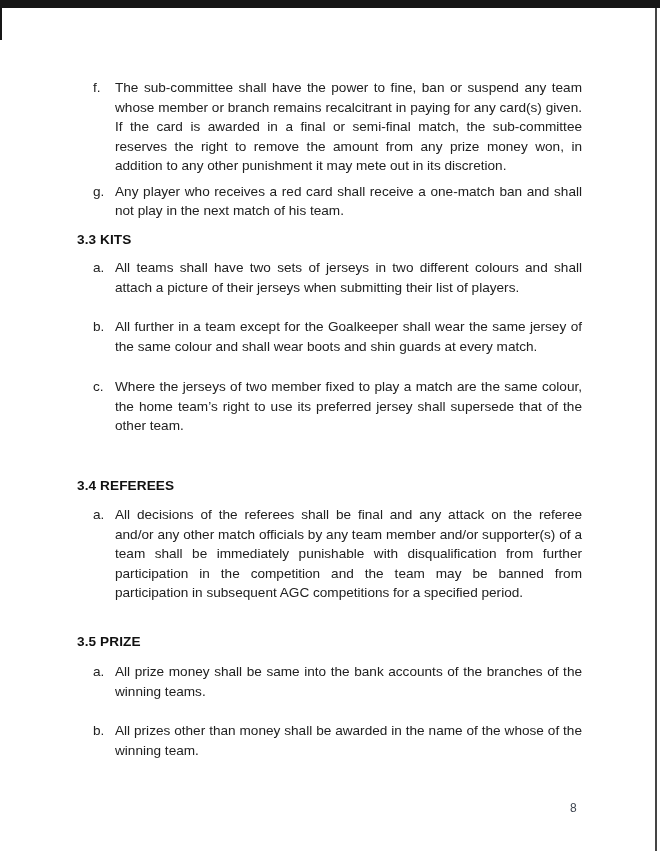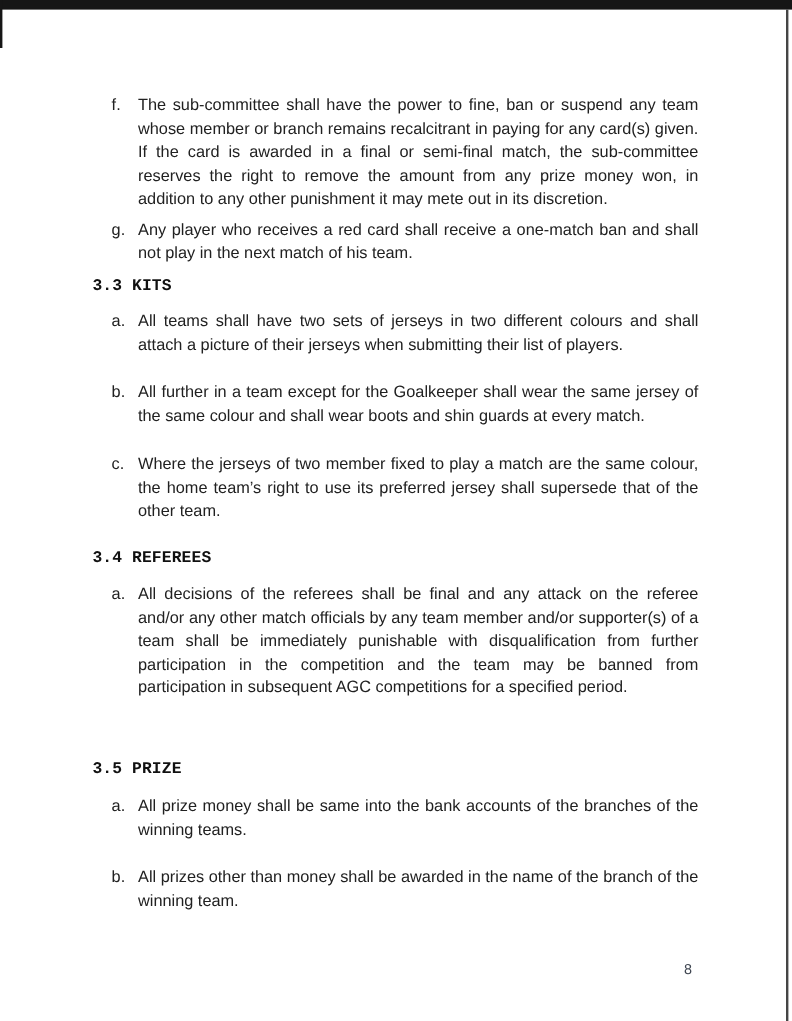--- a/index.html
+++ b/index.html
@@ -41,21 +41,20 @@
     width: 660px;
     box-sizing: border-box;
     padding: 78px 78px 0 77px;
     font-size: 13.6px;
     line-height: 19.5px;
   }
   .heading {
     font-weight: bold;
     color: #111111;
     letter-spacing: 0.1px;
-    font-family: Liberation Mono, monospace;
   }
   .list-item {
     display: flex;
     margin-left: 16px;
   }
   .list-item .marker {
     flex: 0 0 22px;
     width: 22px;
   }
   .list-item .text {
@@ -103,36 +102,36 @@
     <div class="list-item" style="margin-top:20px">
       <span class="marker">b.</span>
       <span class="text">All further in a team except for the Goalkeeper shall wear the same jersey of the same colour and shall wear boots and shin guards at every match.</span>
     </div>
 
     <div class="list-item" style="margin-top:21px">
       <span class="marker">c.</span>
       <span class="text">Where the jerseys of two member fixed to play a match are the same colour, the home team’s right to use its preferred jersey shall supersede that of the other team.</span>
     </div>
 
-    <div class="heading" style="margin-top:20px">3.4 REFEREES</div>
+    <div class="heading" style="margin-top:40px">3.4 REFEREES</div>
 
     <div class="list-item" style="margin-top:10px">
       <span class="marker">a.</span>
       <span class="text">All decisions of the referees shall be final and any attack on the referee and/or any other match officials by any team member and/or supporter(s) of a team shall be immediately punishable with disqualification from further participation in the competition and the team may be banned from participation in subsequent AGC competitions for a specified period.</span>
     </div>
 
-    <div class="heading" style="margin-top:49px">3.5 PRIZE</div>
+    <div class="heading" style="margin-top:29px">3.5 PRIZE</div>
 
     <div class="list-item" style="margin-top:11px">
       <span class="marker">a.</span>
       <span class="text">All prize money shall be same into the bank accounts of the branches of the winning teams.</span>
     </div>
 
     <div class="list-item" style="margin-top:20px">
       <span class="marker">b.</span>
-      <span class="text">All prizes other than money shall be awarded in the name of the branch of the winning team.</span>
+      <span class="text">All prizes other than money shall be awarded in the name of the whose of the winning team.</span>
     </div>
 
   </div>
 
   <div class="page-number">8</div>
 
 </div>
 
 </body></html>

